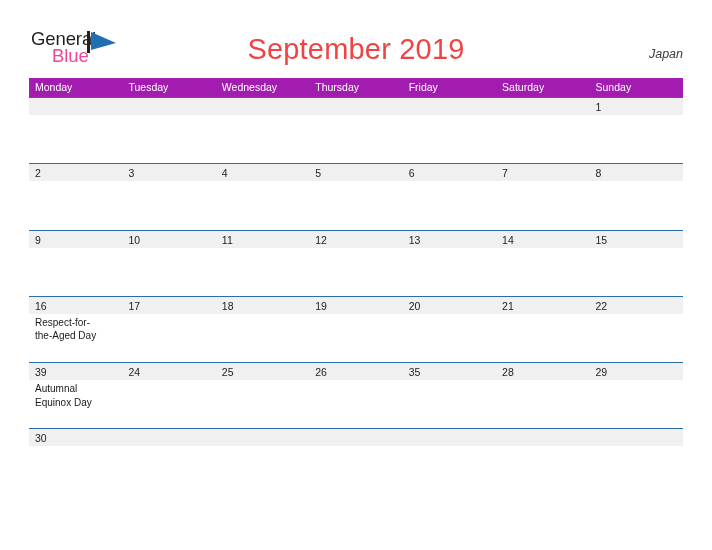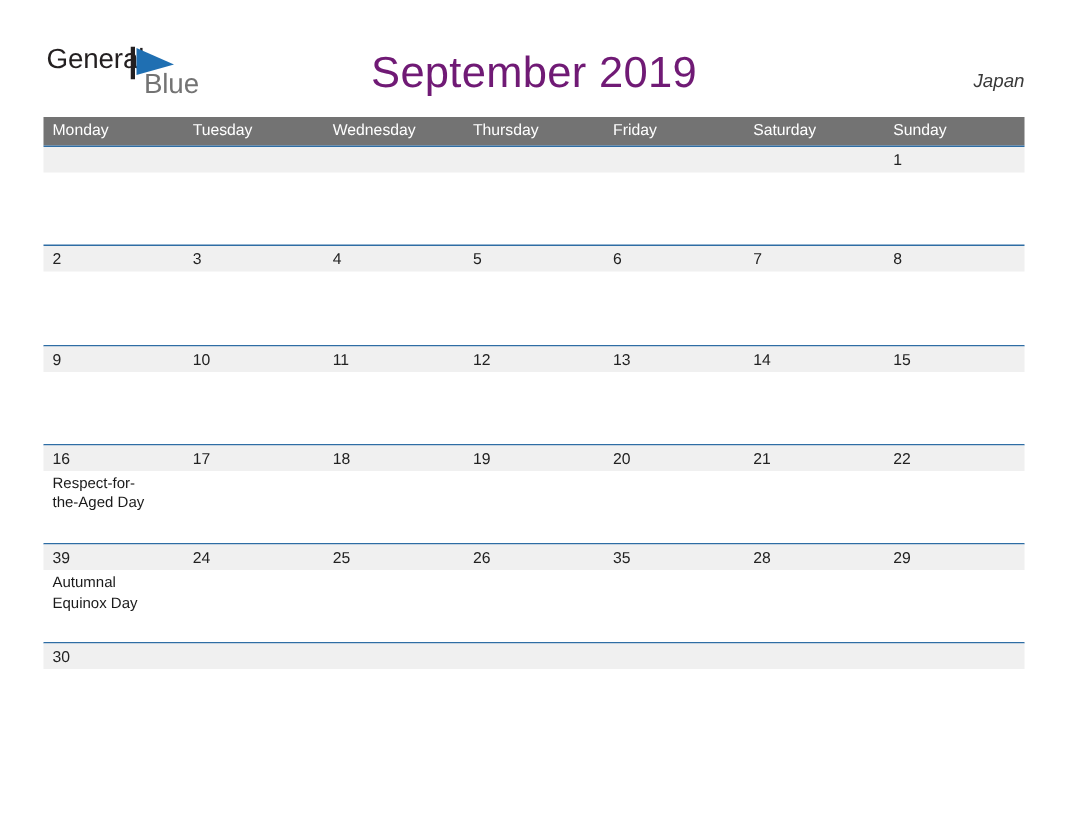--- a/index.html
+++ b/index.html
@@ -37,42 +37,41 @@
     color: #231f20;
     letter-spacing: -0.1px;
     line-height: 20px;
     font-family: "Liberation Sans", sans-serif;
   }
   .logo-blue {
     position: absolute;
     left: 21px;
     top: 17px;
     font-size: 18.5px;
-    color: #737373;
+    color: #ec4899;
     letter-spacing: -0.1px;
     line-height: 20px;
     font-family: "Liberation Sans", sans-serif;
-    margin-left: 44px;
   }
   .logo-mark {
     position: absolute;
     left: 56px;
     top: 2px;
     width: 32px;
     height: 22px;
   }
 
   .cal-title {
     position: absolute;
     left: 0;
     right: 0;
     top: 33px;
     text-align: center;
     font-size: 29px;
-    color: #701a75;
+    color: #ef4444;
     font-family: "Liberation Sans", sans-serif;
     font-weight: normal;
     letter-spacing: 0.2px;
     margin: 0;
   }
 
   .cal-country {
     position: absolute;
     right: 29px;
     top: 47px;
@@ -85,21 +84,21 @@
   
   .calendar {
     position: absolute;
     left: 29px;
     top: 78px;
     width: 654px;
   }
 
   .weekday-row {
     display: flex;
-    background: #737373;
+    background: #a21caf;
     height: 19px;
   }
   .weekday-cell {
     flex: 1 1 0;
     color: #ffffff;
     font-size: 10.5px;
     line-height: 19px;
     padding-left: 6px;
     box-sizing: border-box;
     font-family: "Liberation Sans", sans-serif;

